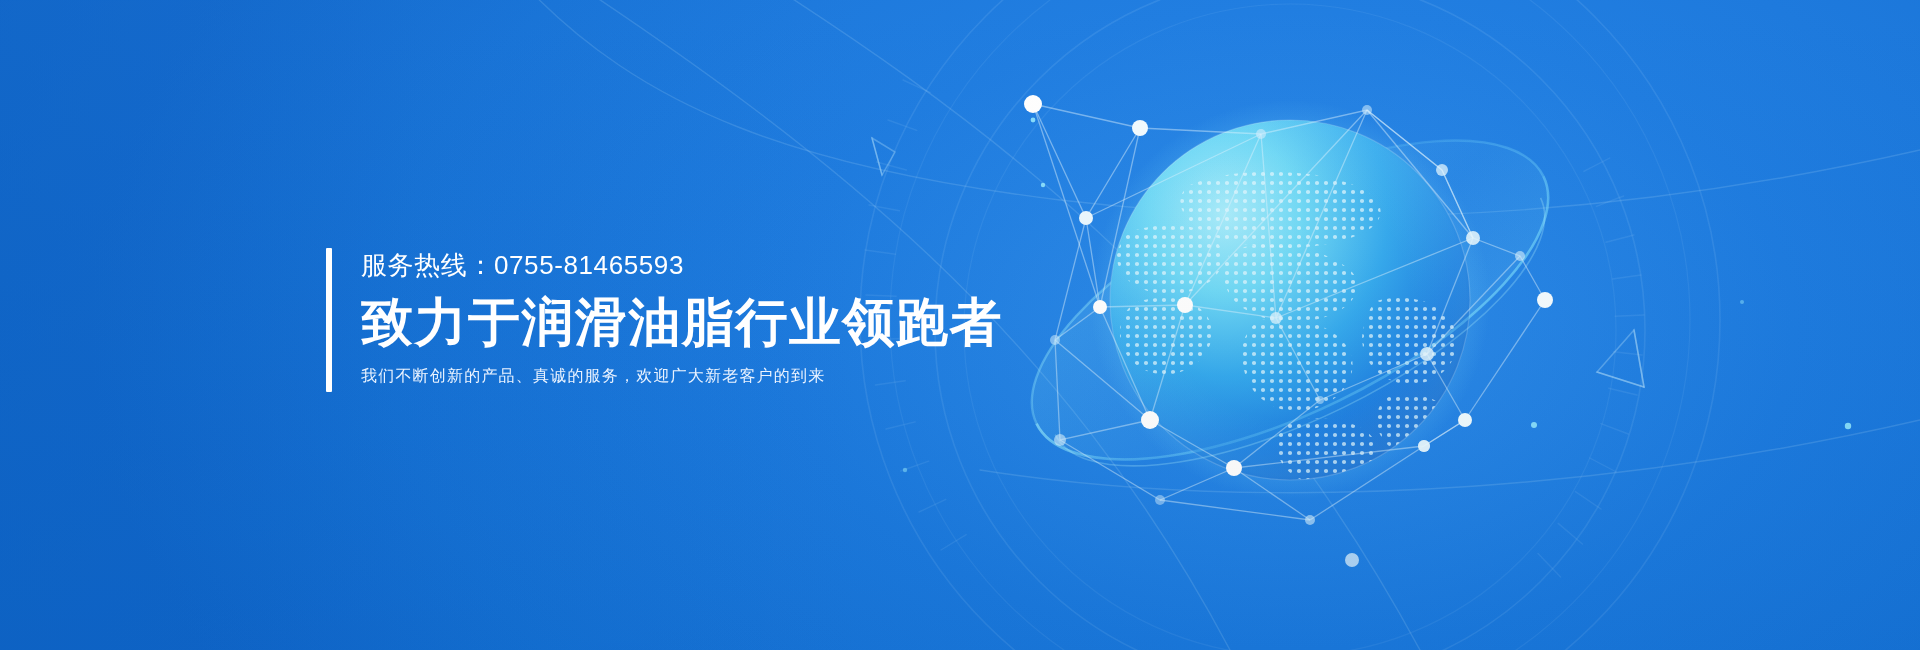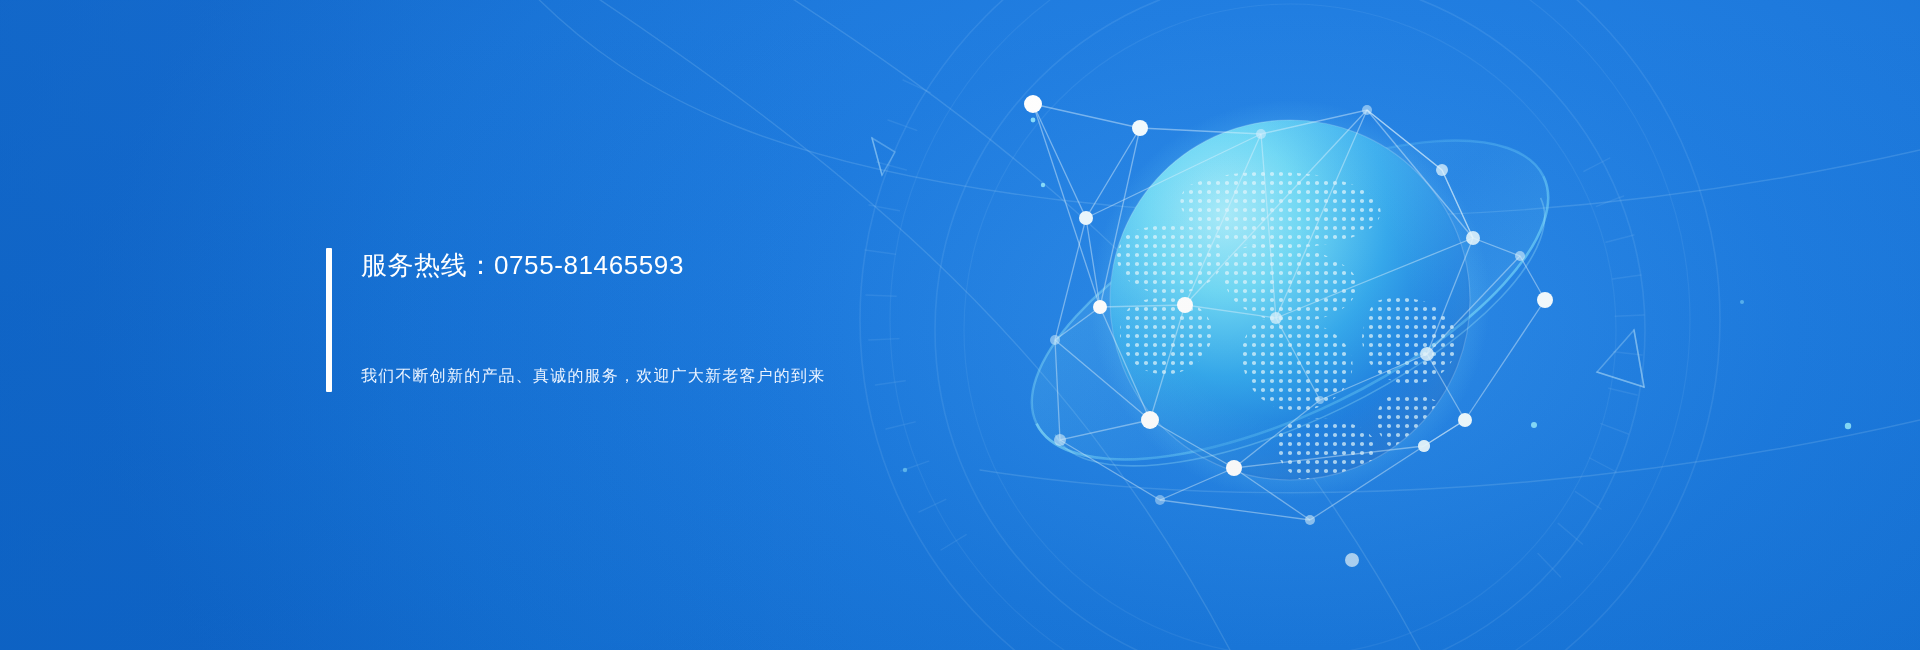--- a/index.html
+++ b/index.html
@@ -295,17 +295,18 @@
       <circle cx="1352" cy="560" r="7" fill="rgba(235,250,255,0.7)"></circle>
     </g>
   </svg>
 
   <div class="bg-vignette"></div>
 
   <div class="text-block">
     <div class="accent-bar"></div>
     <div class="text-lines">
       <div class="hotline">服务热线：0755-81465593</div>
+      <div class="headline">致力于润滑油脂行业领跑者</div>
       <div class="subline">我们不断创新的产品、真诚的服务，欢迎广大新老客户的到来</div>
     </div>
   </div>
 
 </div>
 
 </body></html>

